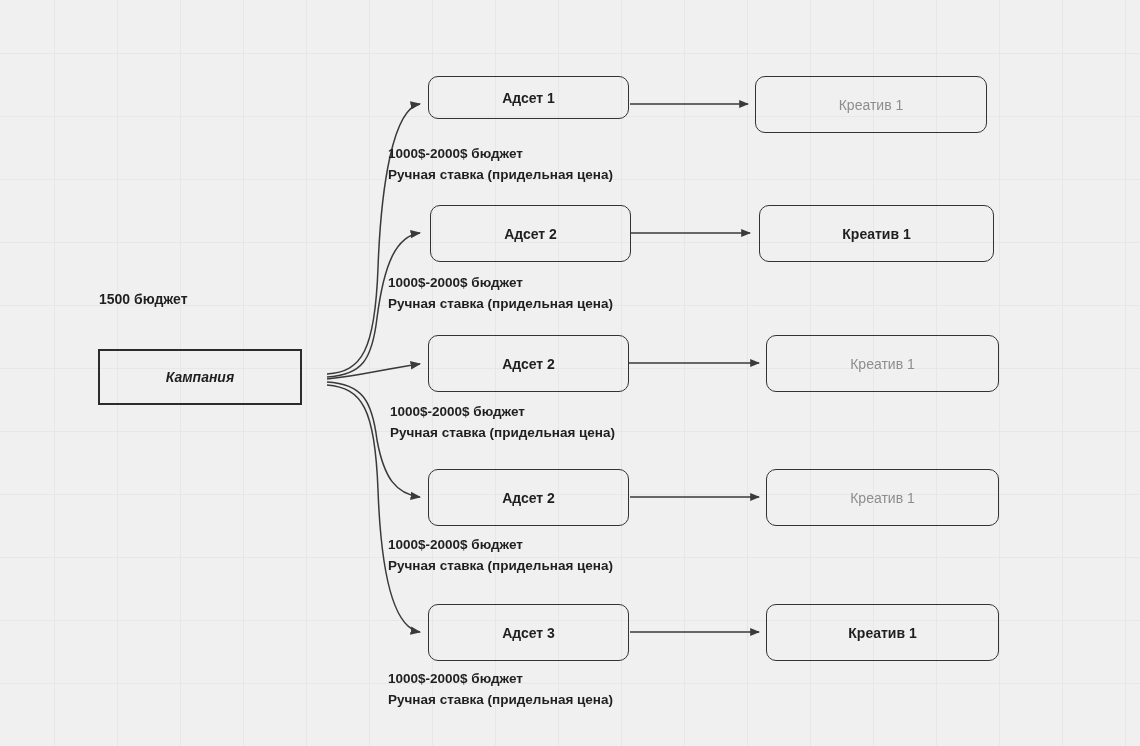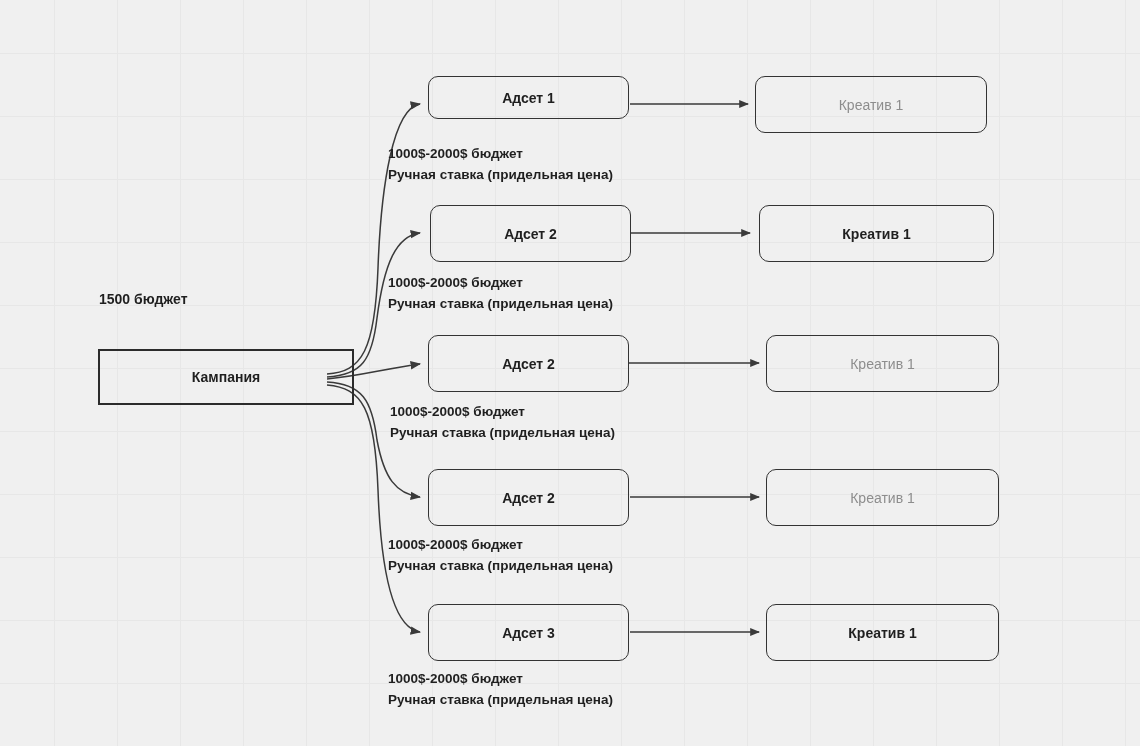--- a/index.html
+++ b/index.html
@@ -112,21 +112,21 @@
 
   <path d="M 629 363 L 759 363" fill="none" stroke="#3a3a3a" stroke-width="1.4" marker-end="url(#arrow)"></path>
 
   <path d="M 630 497 L 759 497" fill="none" stroke="#3a3a3a" stroke-width="1.4" marker-end="url(#arrow)"></path>
 
   <path d="M 630 632 L 759 632" fill="none" stroke="#3a3a3a" stroke-width="1.4" marker-end="url(#arrow)"></path>
 </svg>
 
 <div class="budget-label" style="left:99px; top:291px;">1500 бюджет</div>
 
-<div class="node node-campaign" style="left:98px; top:349px; width:256px; height:56px;">
+<div class="node node-campaign" style="left:98px; top:349px; width:204px; height:56px;font-style:italic;">
   <span class="node-label label-bold">Кампания</span>
 </div>
 
 <div class="node node-rounded" style="left:428px; top:76px; width:201px; height:43px;">
   <span class="node-label label-bold">Адсет 1</span>
 </div>
 <div class="node node-rounded" style="left:755px; top:76px; width:232px; height:57px;">
   <span class="node-label label-muted">Креатив 1</span>
 </div>
 <div class="caption" style="left:388px; top:143px; width:280px;">

